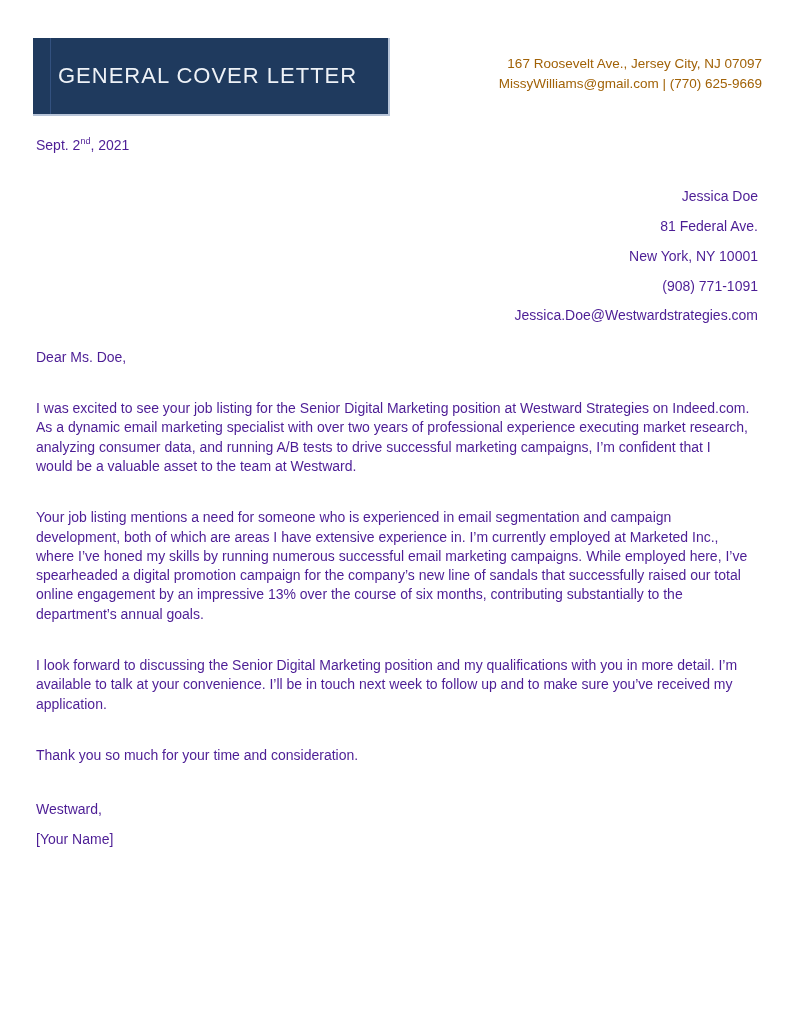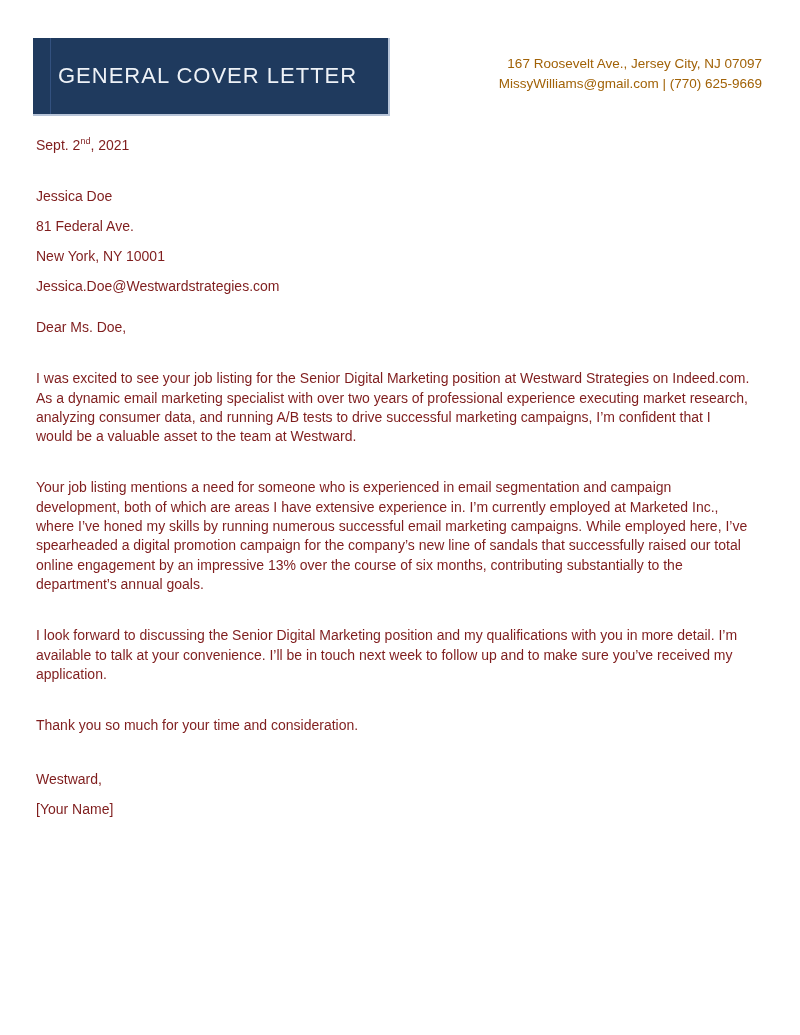--- a/index.html
+++ b/index.html
@@ -47,27 +47,27 @@
     color: #a16207;
     font-size: 13.5px;
     line-height: 20px;
   }
 
   
   .letter {
     position: absolute;
     left: 36px; top: 136px;
     width: 722px;
-    color: #7f1d1d;
+    color: #4c1d95;
     font-size: 14px;
     line-height: 19.3px;
   }
   .date-line { margin: 0 0 32px 0; }
   .date-line sup { font-size: 9px; vertical-align: super; line-height: 0; }
-  .addr { margin: 0 0 10.5px 0; }
+  .addr { margin: 0 0 10.5px 0; text-align: right; }
   .salutation { margin: 22px 0 32px 0; }
   .para { margin: 0 8px 32px 0; }
   .thanks { margin: 0 0 35px 0; }
   .closing { margin: 0 0 10.5px 0; }
   .signature { margin: 0; }
 </style>
 </head>
 <body>
 
 <div class="page">
@@ -82,20 +82,21 @@
     <div>MissyWilliams@gmail.com | (770) 625-9669</div>
   </div>
 
   <div class="letter">
 
     <p class="date-line"><span>Sept. 2</span><sup>nd</sup><span>, 2021</span></p>
 
     <p class="addr">Jessica Doe</p>
     <p class="addr">81 Federal Ave.</p>
     <p class="addr">New York, NY 10001</p>
+    <p class="addr">(908) 771-1091</p>
     <p class="addr">Jessica.Doe@Westwardstrategies.com</p>
 
     <p class="salutation">Dear Ms. Doe,</p>
 
     <p class="para">I was excited to see your job listing for the Senior Digital Marketing position at Westward Strategies on Indeed.com. As a dynamic email marketing specialist with over two years of professional experience executing market research, analyzing consumer data, and running A/B tests to drive successful marketing campaigns, I’m confident that I would be a valuable asset to the team at Westward.</p>
     <p class="para">Your job listing mentions a need for someone who is experienced in email segmentation and campaign development, both of which are areas I have extensive experience in. I’m currently employed at Marketed Inc., where I’ve honed my skills by running numerous successful email marketing campaigns. While employed here, I’ve spearheaded a digital promotion campaign for the company’s new line of sandals that successfully raised our total online engagement by an impressive 13% over the course of six months, contributing substantially to the department’s annual goals.</p>
     <p class="para">I look forward to discussing the Senior Digital Marketing position and my qualifications with you in more detail. I’m available to talk at your convenience. I’ll be in touch next week to follow up and to make sure you’ve received my application.</p>
 
     <p class="thanks">Thank you so much for your time and consideration.</p>
 

